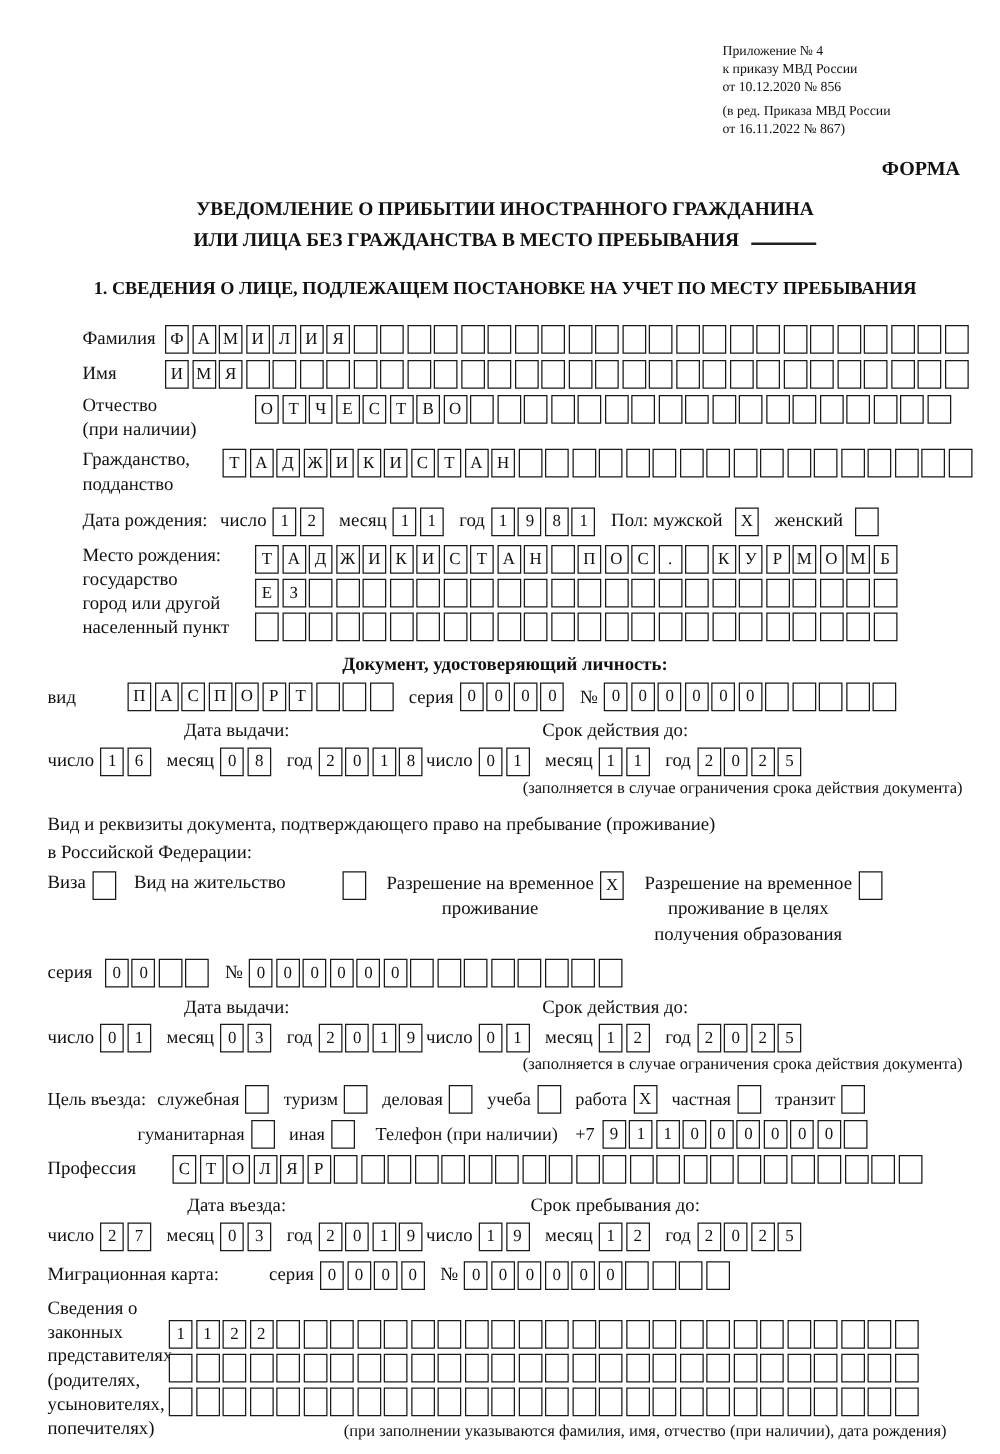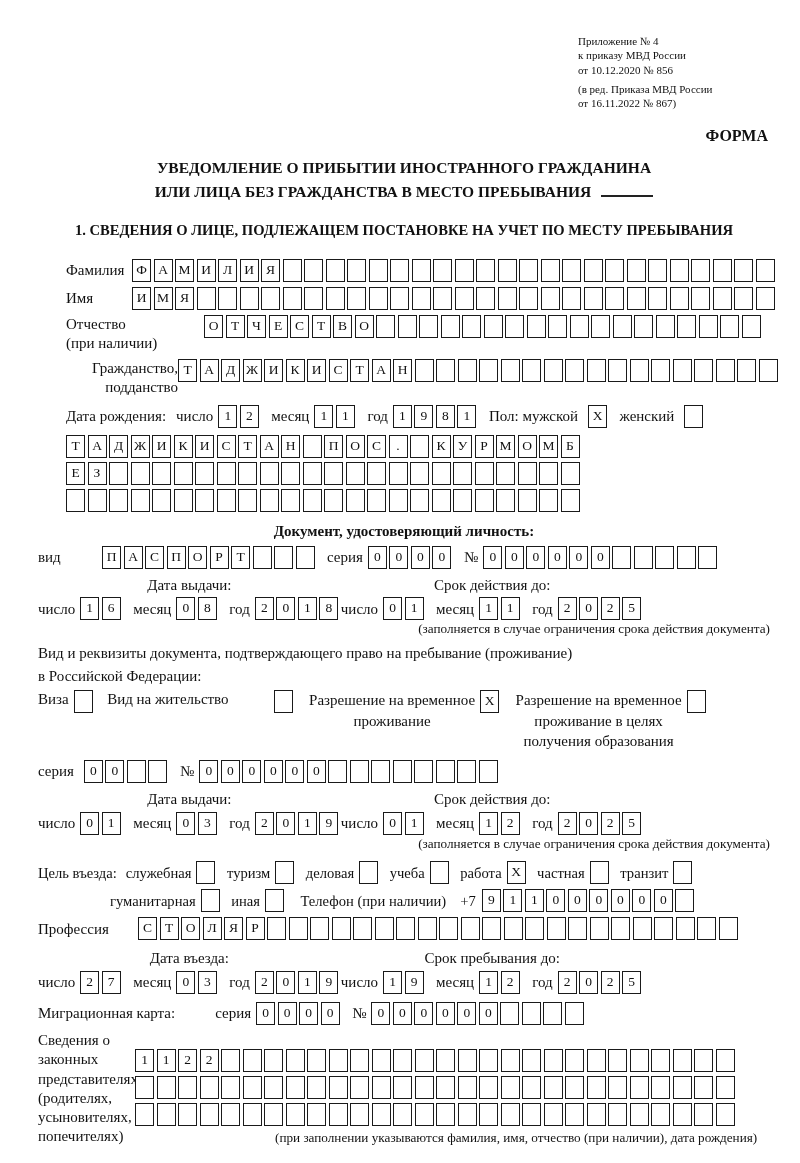--- a/index.html
+++ b/index.html
@@ -12,21 +12,21 @@
   .form-word { text-align:right; font-weight:bold; font-size:16px; margin-top:16px; padding-right:2px; }
 
   .title { text-align:center; font-weight:bold; font-size:15.5px; margin-top:10px; line-height:1.5; }
   .blank-underline { display:inline-block; width:52px; border-bottom:2px solid #222; height:0.95em; margin-left:10px; }
   .sec-heading { font-weight:bold; font-size:14.6px; margin-top:18px; text-align:center; white-space:nowrap; }
 
   .frow { display:flex; align-items:center; margin-top:5px; }
   .frow.top { align-items:flex-start; }
   .indent1 { margin-left:28px; }
   .lbl { flex:none; }
-  .w66 { width:66px; } .w112 { width:112px;text-align:right; } .w138 { width:138px; }
+  .w66 { width:66px; } .w112 { width:112px; } .w138 { width:138px; }
   .w64 { width:64px; } .w100 { width:100px; } .w97 { width:97px; }
 
   .cells { display:flex; flex:none; }
   .cell, .cbx {
     box-sizing:border-box; flex:none; display:inline-block;
     width:19px; height:23px; border:1.8px solid #1a1a1a; margin-right:2.5px;
     text-align:center; line-height:20px; font-size:13.5px; background:#fff;
   }
   .cbx { margin-left:5px; }
 
@@ -242,20 +242,26 @@
         <span class="cell">8</span>
         <span class="cell">1</span>
       </span>
     <span class="dlbl">Пол: мужской</span>
     <span class="cbx">X</span>
     <span class="dlbl">женский</span>
     <span class="cbx"></span>
   </div>
 
   <div class="frow indent1 top" style="margin-top:7px;">
+    <div class="lbl w138 lbl-lines">
+      <div>Место рождения:</div>
+      <div>государство</div>
+      <div>город или другой</div>
+      <div>населенный пункт</div>
+    </div>
     <div class="stack">
       <div class="cells">
           <span class="cell">Т</span>
           <span class="cell">А</span>
           <span class="cell">Д</span>
           <span class="cell">Ж</span>
           <span class="cell">И</span>
           <span class="cell">К</span>
           <span class="cell">И</span>
           <span class="cell">С</span>
@@ -411,21 +417,21 @@
             <span class="cell">2</span>
             <span class="cell">0</span>
             <span class="cell">2</span>
             <span class="cell">5</span>
           </span>
       </div>
     </div>
   </div>
   <div class="note">(заполняется в случае ограничения срока действия документа)</div>
 
-  <div style="margin-top:6px;">Вид и реквизиты документа, подтверждающего право на пребывание (проживание)</div>
+  <div style="margin-top:12px;">Вид и реквизиты документа, подтверждающего право на пребывание (проживание)</div>
   <div style="margin-top:4px;">в Российской Федерации:</div>
 
   <div class="frow top" style="margin-top:5px;">
     <span class="opt">
       <span>Виза</span>
       <span class="cbx"></span>
     </span>
     <span class="opt ml12">
       <span>Вид на жительство</span>
       <span class="cbx"></span>

